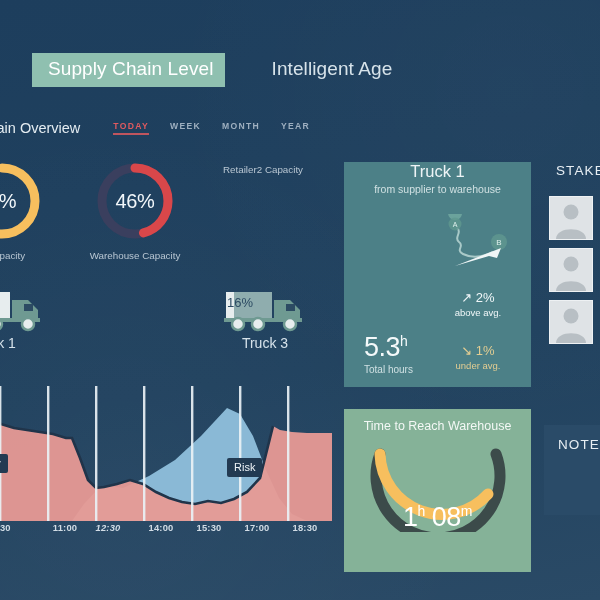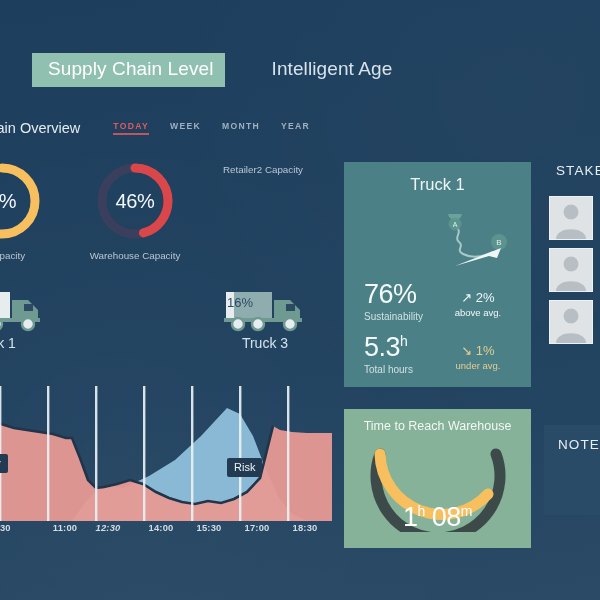--- a/index.html
+++ b/index.html
@@ -100,21 +100,21 @@
     font-size: 11px; padding: 3px 7px 4px 7px; border-radius: 2px;
     white-space: nowrap;
   }
 
   
   .card-truck {
     position: absolute; left: 344px; top: 162px; width: 187px; height: 225px;
     background: #4c8087;
   }
   .card-title {
-    text-align: center; font-size: 16.5px; color: #eef4f6; margin-top: 13px;
+    text-align: center; font-size: 16.5px; color: #eef4f6; 
   }
   .card-sub {
     text-align: center; font-size: 10.5px; color: #cfe0e2; margin-top: 2px;
   }
   .metric { position: absolute; left: 20px; }
   .metric .big {
     font-size: 27px; color: #f4f9fa; line-height: 1; letter-spacing: -0.5px;
   }
   .metric .big .sup { font-size: 14px; vertical-align: super; }
   .metric .lbl { font-size: 10px; color: #cfe0e3; margin-top: 3px; }
@@ -125,21 +125,21 @@
   .delta .dv { font-size: 13px; font-weight: 500; }
   .delta .dl { font-size: 9.5px; margin-top: 2px; }
   .dpos .dv, .dpos .dl { color: #f1f7f9; }
   .dneg .dv, .dneg .dl { color: #e3cd92; }
   .d-1 { top: 128px; }
   .d-2 { top: 181px; }
   .routemap { position: absolute; right: 8px; top: 52px; }
 
   
   .card-time {
-    position: absolute; left: 344px; top: 409px; width: 187px; height: 139px;
+    position: absolute; left: 344px; top: 409px; width: 187px; height: 163px;
     background: #85b298;
   }
   .time-title {
     text-align: center; font-size: 12.5px; color: #f3f8f5; margin-top: 10px;
   }
   .gauge { position: relative; width: 160px; height: 96px; margin: 3px auto 0; }
   .gauge svg { display: block; }
   .gauge .gval {
     position: absolute; left: 0; right: 0; top: 30px; text-align: center;
     font-size: 27px; color: #ffffff; letter-spacing: -0.5px; margin-top: 36px;
@@ -288,38 +288,35 @@
   <div class="tick" style="left:65px;">11:00</div>
   <div class="tick" style="left:108px;font-style:italic;">12:30</div>
   <div class="tick" style="left:161px;">14:00</div>
   <div class="tick" style="left:209px;">15:30</div>
   <div class="tick" style="left:257px;">17:00</div>
   <div class="tick" style="left:305px;">18:30</div>
 </div>
 
 <div class="card-truck">
   <div class="card-title">Truck 1</div>
+  <div class="card-sub">from supplier to warehouse</div>
 
   <div class="routemap">
     <svg width="86" height="62" viewBox="0 0 86 62">
       <path d="M20,14 C26,18 16,24 22,28 C28,32 18,36 26,40 C36,45 48,42 56,38" fill="none" stroke="#c8e2de" stroke-width="2" opacity="0.75"></path>
       <path d="M18,6 a7,7 0 1,1 0.1,0 z M18,12 l0,7 z" fill="#7db3a8" opacity="0.65"></path>
       <circle cx="18" cy="10" r="6.5" fill="#5f978f" opacity="0.8"></circle>
       <text x="18" y="13" font-size="7" fill="#dff0ec" text-anchor="middle" font-family="Liberation Sans">A</text>
       <circle cx="62" cy="28" r="8" fill="#5f978f" opacity="0.85"></circle>
       <text x="62" y="31" font-size="8" fill="#dff0ec" text-anchor="middle" font-family="Liberation Sans">B</text>
       <path d="M18,52 L64,34 L60,44 L52,42 Z" fill="#f0f6f7"></path>
     </svg>
   </div>
 
 
-  <div class="metric m2">
-    <div class="big">76%</div>
-    <div class="lbl">Sustainability</div>
-  </div>
 
   <div class="metric m3">
     <div class="big"><span>5.3</span><span class="sup">h</span></div>
     <div class="lbl">Total hours</div>
   </div>
 
   <div class="delta dpos d-1">
     <div class="dv"><span>↗</span>
       <span>2%</span></div>
     <div class="dl">above avg.</div>

